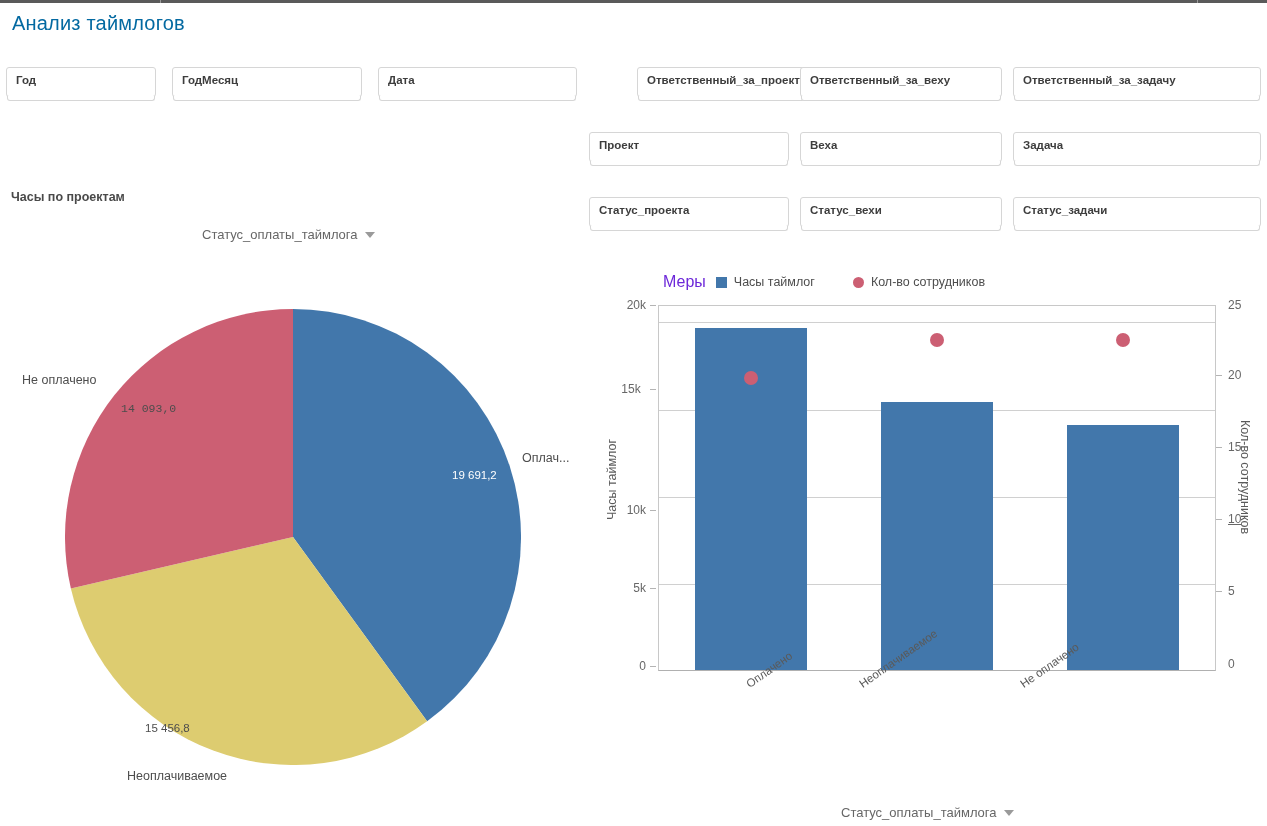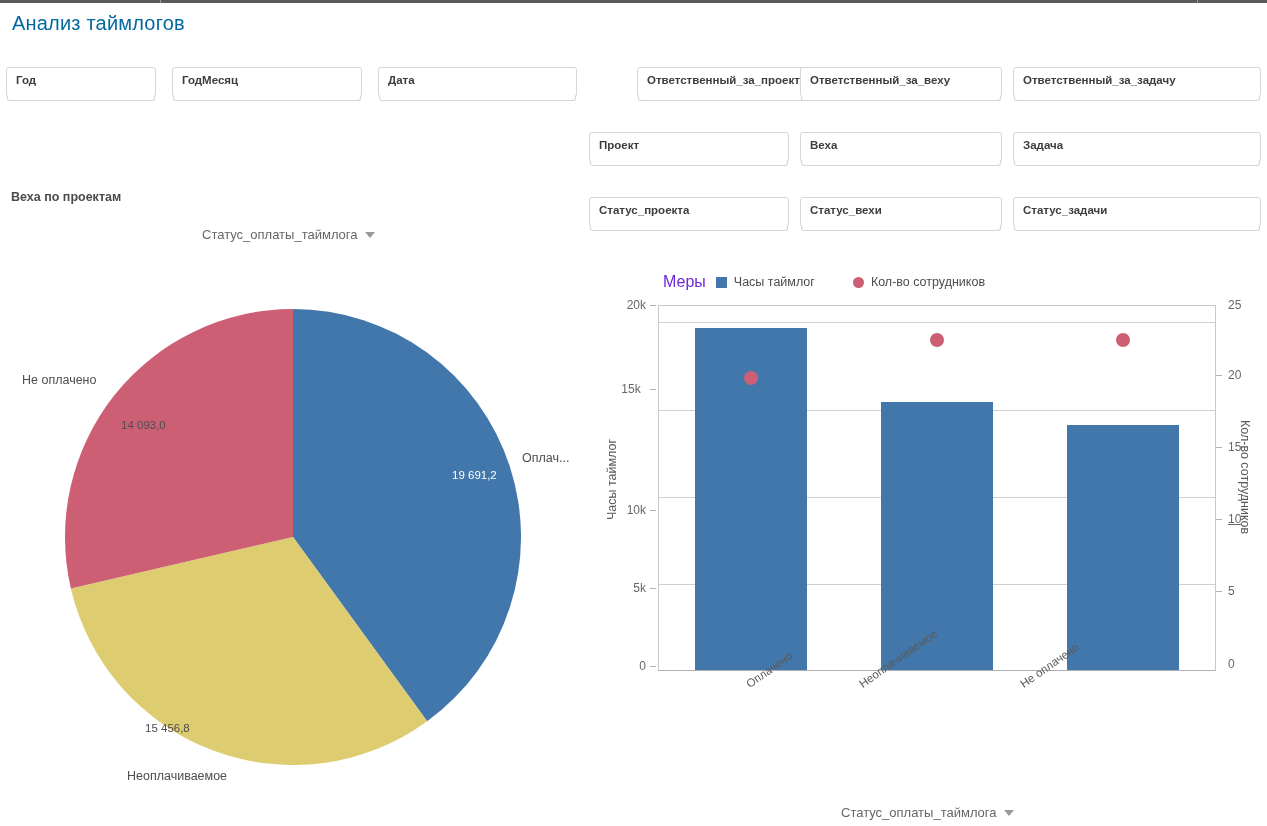--- a/index.html
+++ b/index.html
@@ -176,21 +176,21 @@
 </div>
 <div class="filter" style="left:800px;top:197px;width:202px;">
   <span class="lbl">Статус_вехи</span>
   <span class="foot"></span>
 </div>
 <div class="filter" style="left:1013px;top:197px;width:248px;padding-left:24px;">
   <span class="lbl">Статус_задачи</span>
   <span class="foot"></span>
 </div>
 
-<div class="panel-title" style="left:11px;top:190px;">Веха по проектам</div>
+<div class="panel-title" style="left:11px;top:190px;">Часы по проектам</div>
 
 <div class="dim-selector" style="left:202px;top:227px;">
   <span>Статус_оплаты_таймлога</span>
   <span class="caret"></span>
 </div>
 
 <div class="pie-wrap" style="left:65px;top:309px;width:456px;height:456px;">
   <svg width="456" height="456" viewBox="0 0 456 456">
 
     <path id="pie-slice-0" fill="#4277ab" d="M 228 228 L 228.00 0.00 A 228 228 0 0 1 362.14 412.37 Z"></path>
@@ -201,21 +201,21 @@
   </svg>
 </div>
 
 <div class="pie-label" style="left:522px;top:451px;">Оплач...</div>
 <div class="pie-value light" style="left:452px;top:469px;">19 691,2</div>
 
 <div class="pie-label" style="left:127px;top:769px;">Неоплачиваемое</div>
 <div class="pie-value dark" style="left:145px;top:722px;">15 456,8</div>
 
 <div class="pie-label" style="left:22px;top:373px;">Не оплачено</div>
-<div class="pie-value dark" style="left:121px;top:419px;">14 093,0</div>
+<div class="pie-value dark" style="left:121px;top:402px;font-family:Liberation Mono, monospace;">14 093,0</div>
 
 <div class="legend" style="left:663px;top:273px;">
   <span class="title">Меры</span>
   <span class="item">
     <span class="swatch-sq" style="background:#4277ab;"></span>
     <span>Часы таймлог</span>
   </span>
   <span class="item">
     <span class="swatch-dot" style="background:#cc5f73;"></span>
     <span>Кол-во сотрудников</span>

